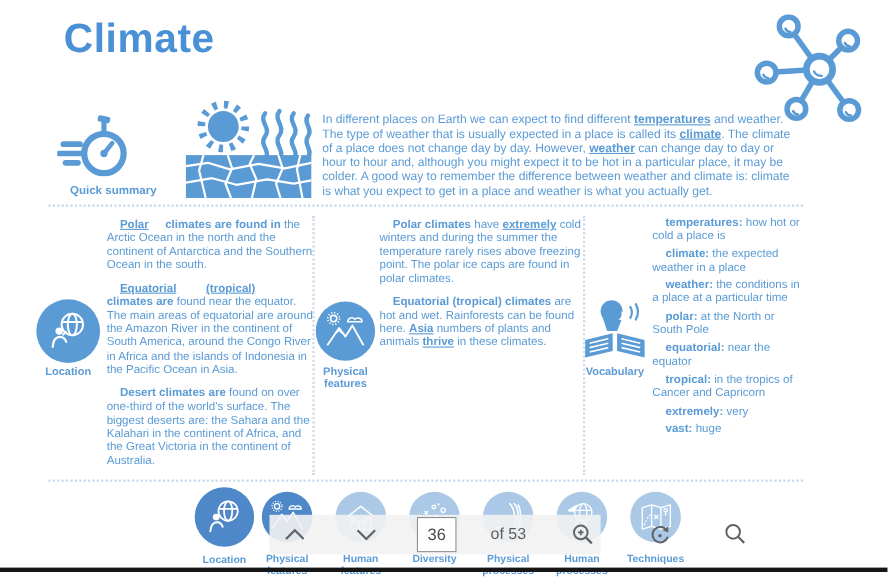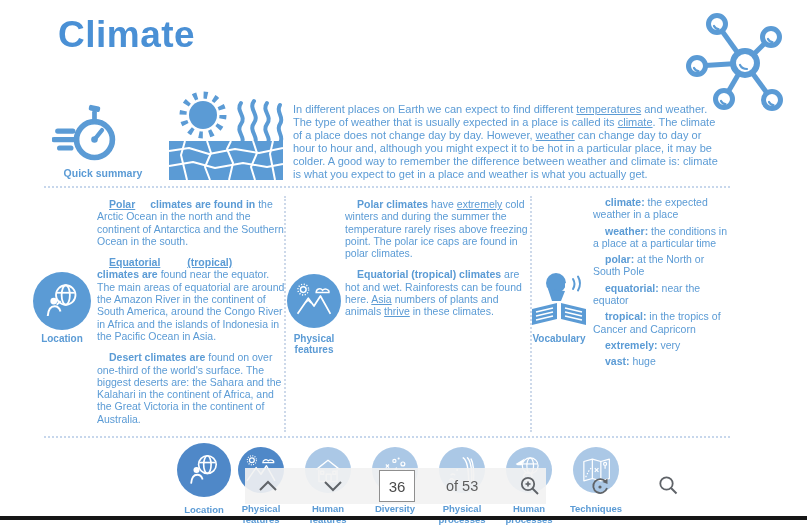--- a/index.html
+++ b/index.html
@@ -15,21 +15,21 @@
     letter-spacing:.5px;
   }
   
   .qs-label{left:36px;top:167px;width:134px;text-align:center;
     font-size:10.5px;font-weight:700;color:#5b9bd5;}
   
   .intro{
     left:293px;top:92px;width:430px;font-size:11px;line-height:12.9px;color:#5b9bd5;
   }
   .sb{font-weight:700;padding-left:12px;}
-  .su{text-decoration:underline;}
+  .su{text-decoration:underline;font-weight:bold;}
   
   .hrule{height:0;border-top:2px dotted #c7d7ec;width:686px;left:44px;}
   .hr1{top:186px;} .hr2{top:436px;}
   .vrule{width:0;border-left:2px dotted #cdd9ea;height:236px;top:196px;}
   .vr1{left:284px;} .vr2{left:530px;}
   
   .coltext{font-size:10.5px;line-height:12.3px;color:#5b9bd5;}
   .coltext p{margin:0 0 9px 0;}
   .col1{left:97px;top:198px;width:188px;}
   .col2{left:345px;top:198px;width:184px;}
@@ -180,20 +180,21 @@
     <line x1="8" y1="42" x2="25" y2="38"></line>
     <line x1="8" y1="46" x2="25" y2="42"></line>
     <line x1="8" y1="50" x2="25" y2="46"></line>
     <line x1="54" y1="42" x2="37" y2="38"></line>
     <line x1="54" y1="46" x2="37" y2="42"></line>
     <line x1="54" y1="50" x2="37" y2="46"></line>
   </g>
 </svg>
 <div class="abs section-icon-label" style="left:525px;top:333px;width:68px;">Vocabulary</div>
 <div class="abs coltext col3">
+  <p><span class="sb">temperatures:</span><span> how hot or cold a place is</span></p>
   <p><span class="sb">climate:</span><span> the expected weather in a place</span></p>
   <p><span class="sb">weather:</span><span> the conditions in a place at a particular time</span></p>
   <p><span class="sb">polar:</span><span> at the North or South Pole</span></p>
   <p><span class="sb">equatorial:</span><span> near the equator</span></p>
   <p><span class="sb">tropical:</span><span> in the tropics of Cancer and Capricorn</span></p>
   <p><span class="sb">extremely:</span><span> very</span></p>
   <p><span class="sb">vast:</span><span> huge</span></p>
 </div>
 
 <div class="nav-circle nav-active" style="left:177px;top:443px;width:54px;height:54px;">

